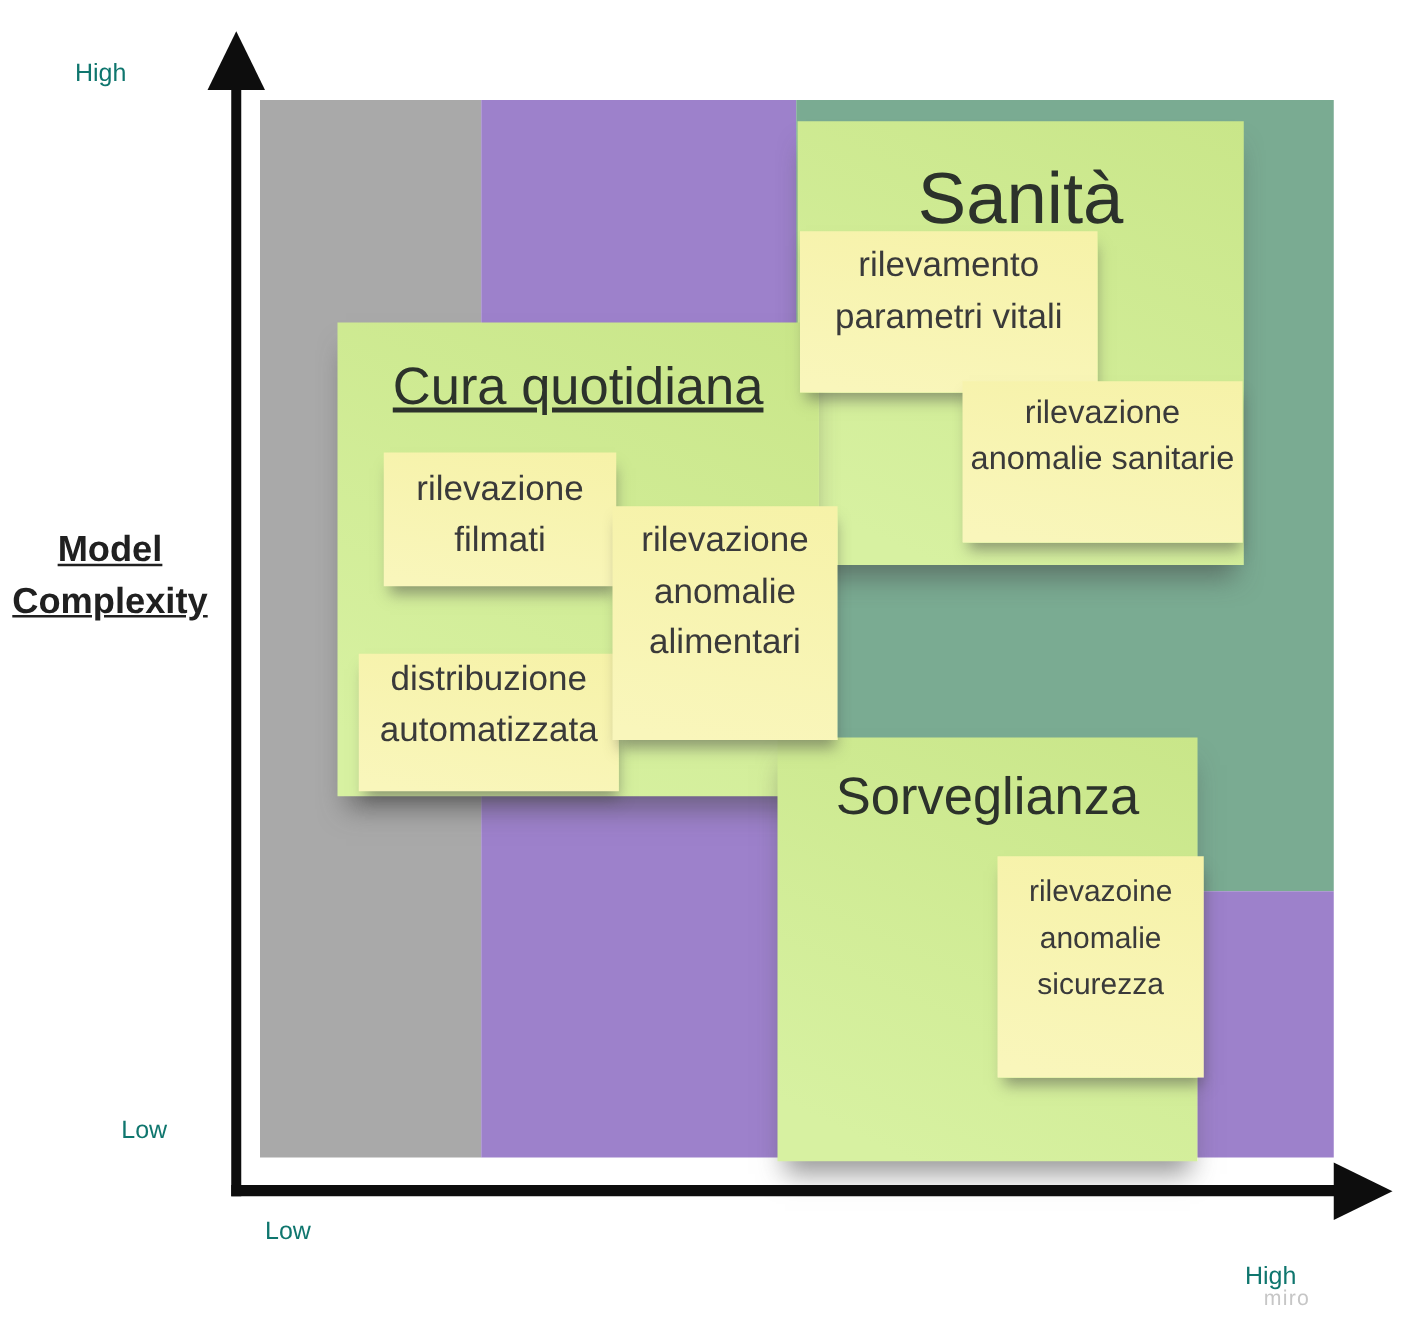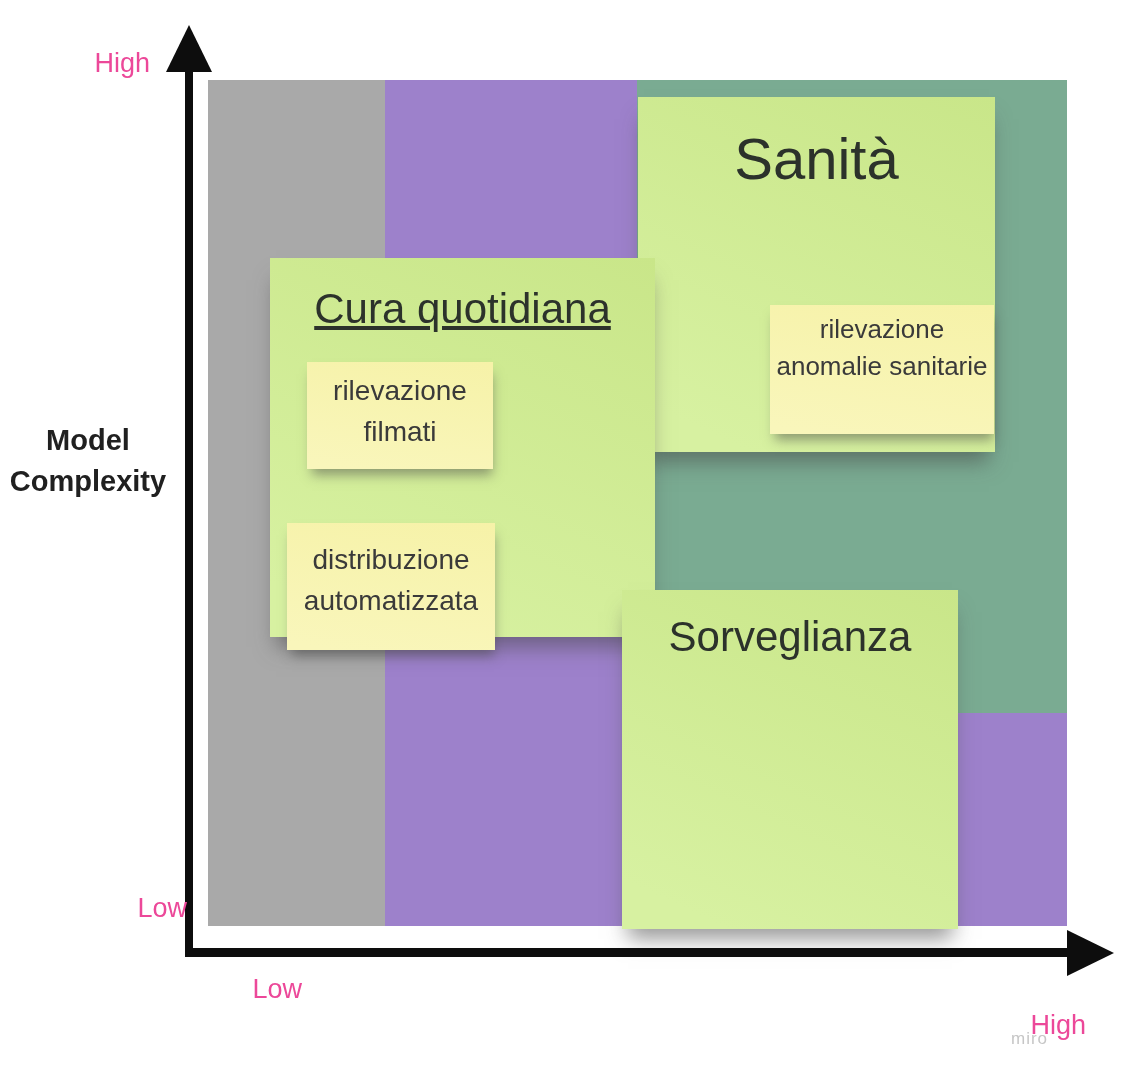--- a/index.html
+++ b/index.html
@@ -47,21 +47,21 @@
     color:#3a3a3a;
     text-align:center;
     font-size:28px;
     line-height:1.45;
     z-index:3;
   }
   .sticky-rilevamento{left:640px;top:185px;width:238px;height:122px;padding-top:7px;z-index:3;}
   .sticky-sanitarie{left:770px;top:305px;width:224px;height:123px;padding-top:6px;font-size:26px;line-height:1.42;z-index:4;}
   .sticky-consumi{left:307px;top:362px;width:186px;height:98px;padding-top:9px;}
   .sticky-alimentari{left:490px;top:405px;width:180px;height:180px;padding-top:7px;z-index:4;}
-  .sticky-distribuzione{left:287px;top:523px;width:208px;height:110px;padding-top:17px;}
+  .sticky-distribuzione{left:287px;top:523px;width:208px;height:110px;padding-top:0;}
   .sticky-sicurezza{left:798px;top:685px;width:165px;height:167px;padding-top:10px;font-size:24px;line-height:1.55;z-index:4;}
   .sticky-acquisizione{left:609px;top:802px;width:204px;height:111px;padding-top:6px;font-size:29px;z-index:3;}
 
   
   .axis{background:#0d0d0d;z-index:5;}
   .y-axis-line{left:185px;top:58px;width:8px;height:899px;}
   .x-axis-line{left:185px;top:948px;width:885px;height:9px;}
   .y-arrow{
     left:166px;top:25px;width:0;height:0;z-index:5;
     border-left:23px solid transparent;border-right:23px solid transparent;
@@ -69,35 +69,36 @@
   }
   .x-arrow{
     left:1067px;top:930px;width:0;height:0;z-index:5;
     border-top:23px solid transparent;border-bottom:23px solid transparent;
     border-left:47px solid #0d0d0d;
   }
 
   
   .axis-label{
     position:absolute;
-    color:#ec4899;
-    font-size:27px;
-    text-align:right;
+    color:#0f766e;
+    font-size:20px;
+    text-align:left;
     z-index:6;
   }
   .label-high-y{left:60px;top:48px;width:90px;}
   .label-low-y{left:97px;top:893px;width:90px;}
   .label-low-x{left:212px;top:974px;width:90px;}
   .label-high-x{left:996px;top:1010px;width:90px;}
   .axis-title{
     position:absolute;
     color:#202020;
     font-weight:bold;
     text-align:center;
     z-index:6;
+    text-decoration:underline;
   }
   .label-model{left:0px;top:420px;width:176px;font-size:29px;line-height:1.4;}
   .label-biz{left:370px;top:975px;width:450px;font-size:30px;letter-spacing:-0.5px;}
 
   .watermark{
     position:absolute;left:1011px;top:1029px;
     color:#c6c6c6;font-size:17px;letter-spacing:1px;z-index:6;
   }
 </style>
 </head>
@@ -113,23 +114,26 @@
   <div class="group-note note-sanita">
     <div class="group-title">Sanità</div>
   </div>
   <div class="group-note note-cura">
     <div class="group-title">Cura quotidiana</div>
   </div>
   <div class="group-note note-sorveglianza">
     <div class="group-title">Sorveglianza</div>
   </div>
 
+  <div class="sticky sticky-rilevamento">rilevamento parametri vitali</div>
   <div class="sticky sticky-sanitarie">rilevazione anomalie sanitarie</div>
   <div class="sticky sticky-consumi">rilevazione filmati</div>
+  <div class="sticky sticky-alimentari">rilevazione anomalie alimentari</div>
   <div class="sticky sticky-distribuzione">distribuzione automatizzata</div>
+  <div class="sticky sticky-sicurezza">rilevazoine anomalie sicurezza</div>
 
   <div class="abs axis y-axis-line"></div>
   <div class="abs y-arrow"></div>
   <div class="abs axis x-axis-line"></div>
   <div class="abs x-arrow"></div>
 
   <div class="axis-label label-high-y">High</div>
   <div class="axis-label label-low-y">Low</div>
   <div class="axis-title label-model">Model Complexity</div>
   <div class="axis-label label-low-x">Low</div>

